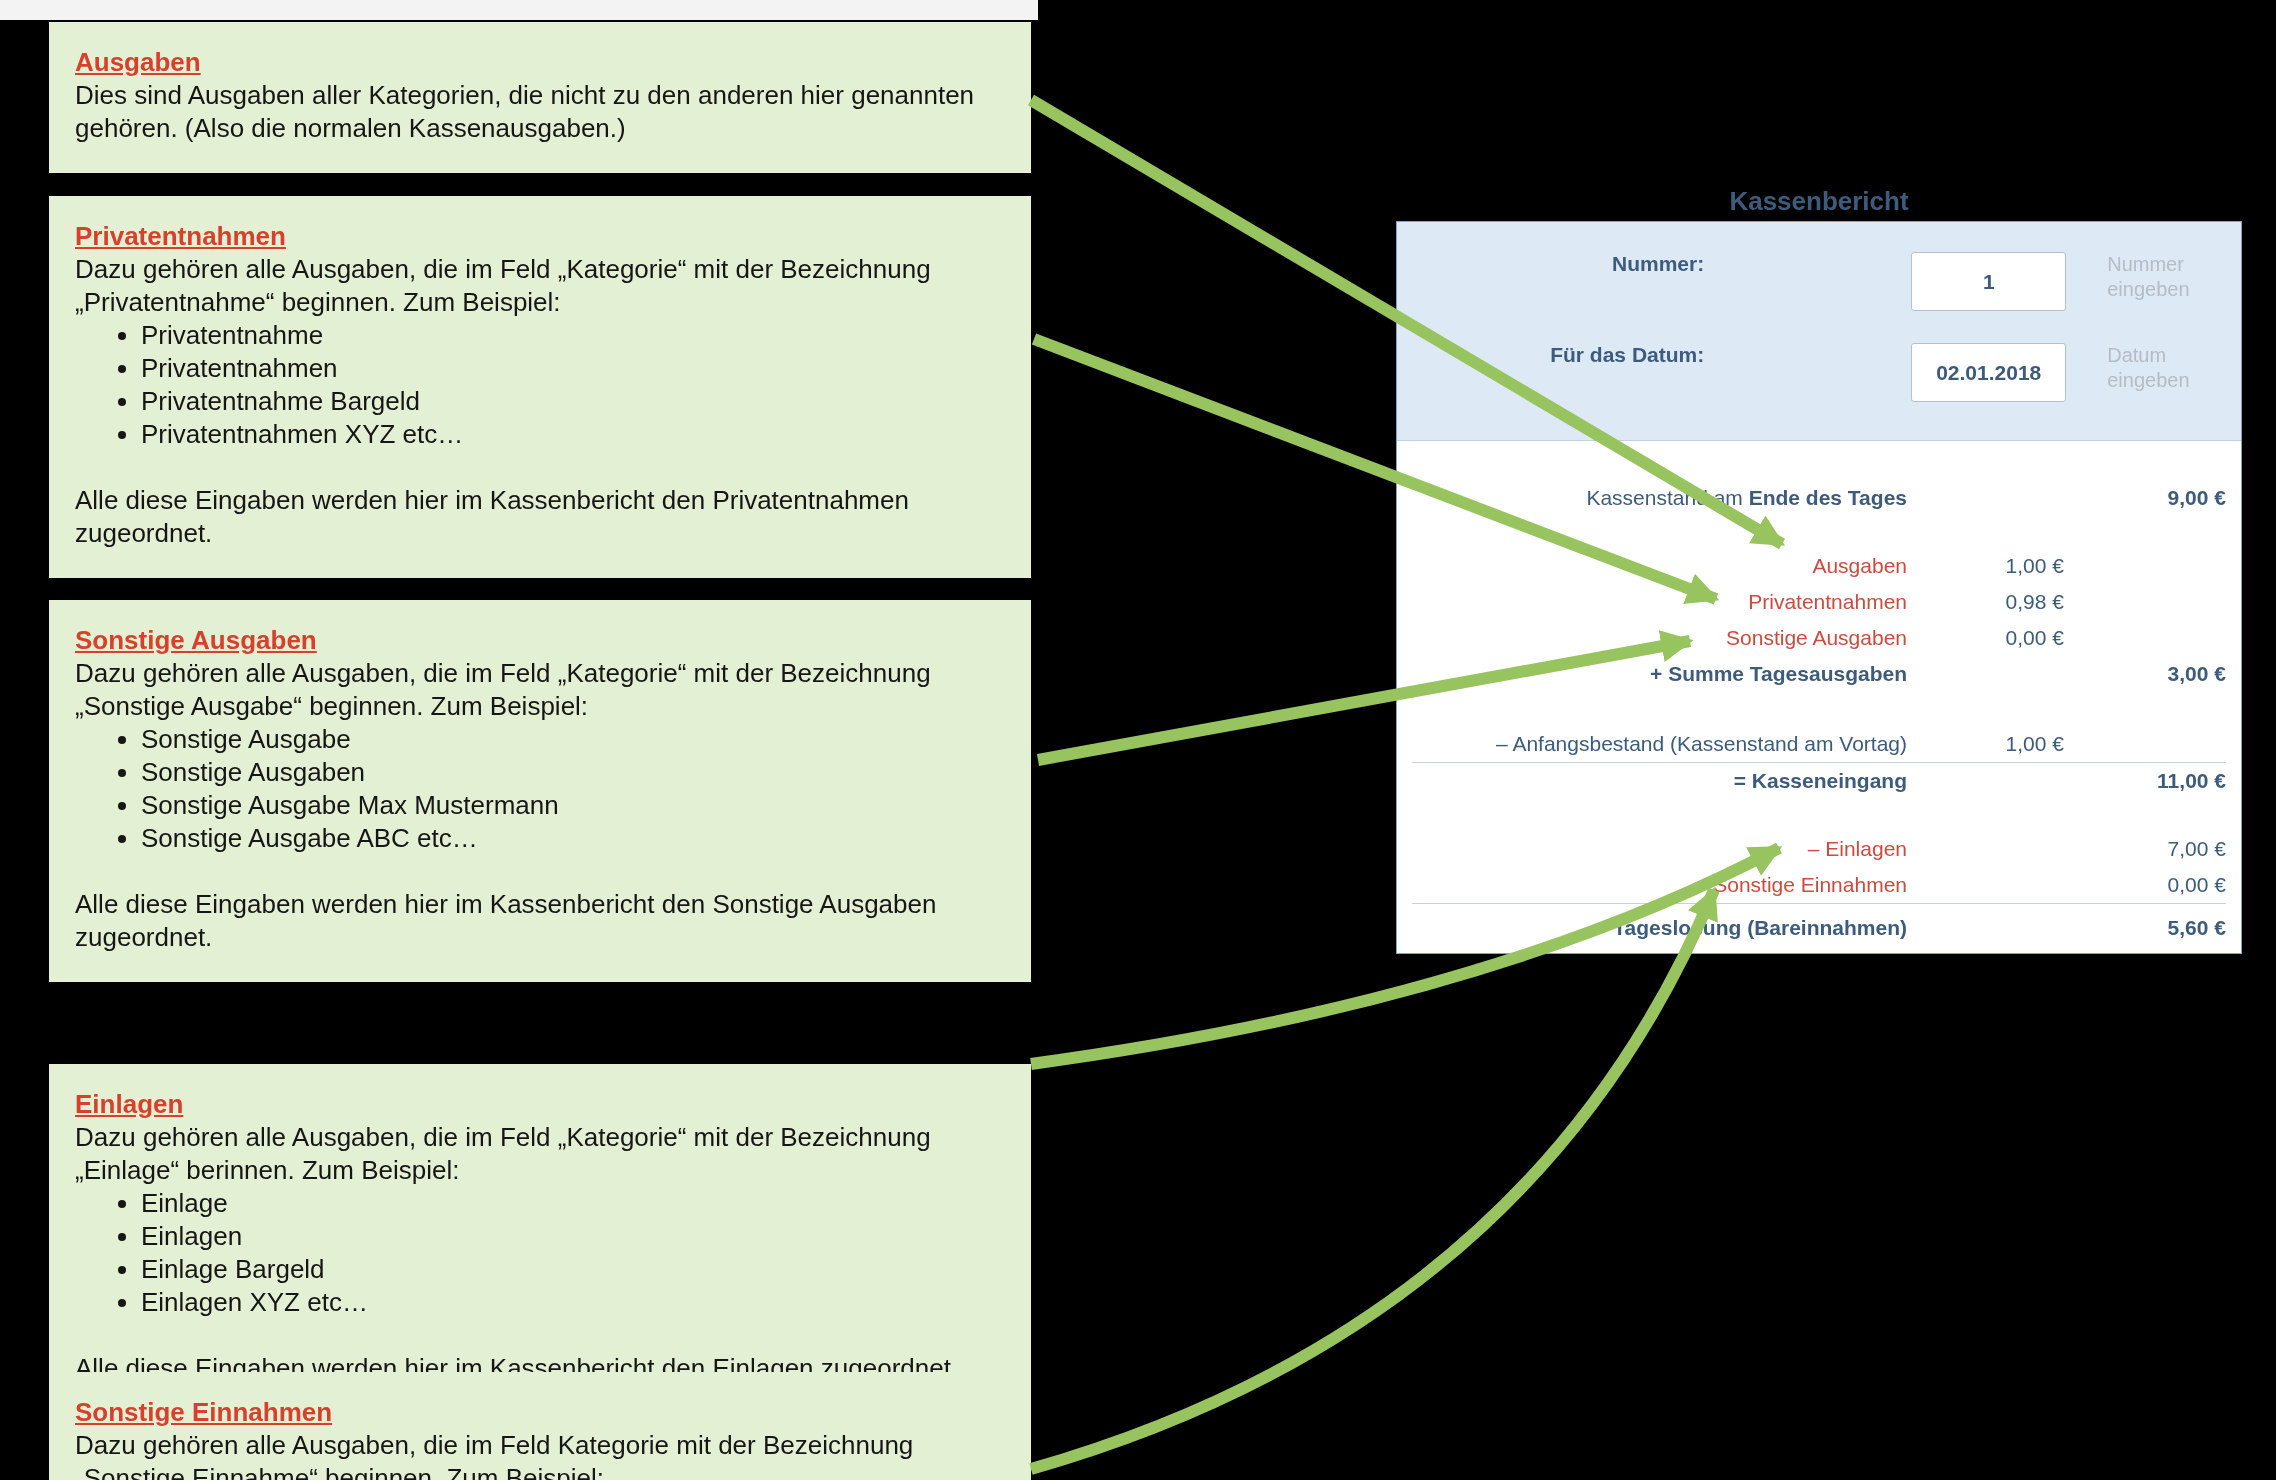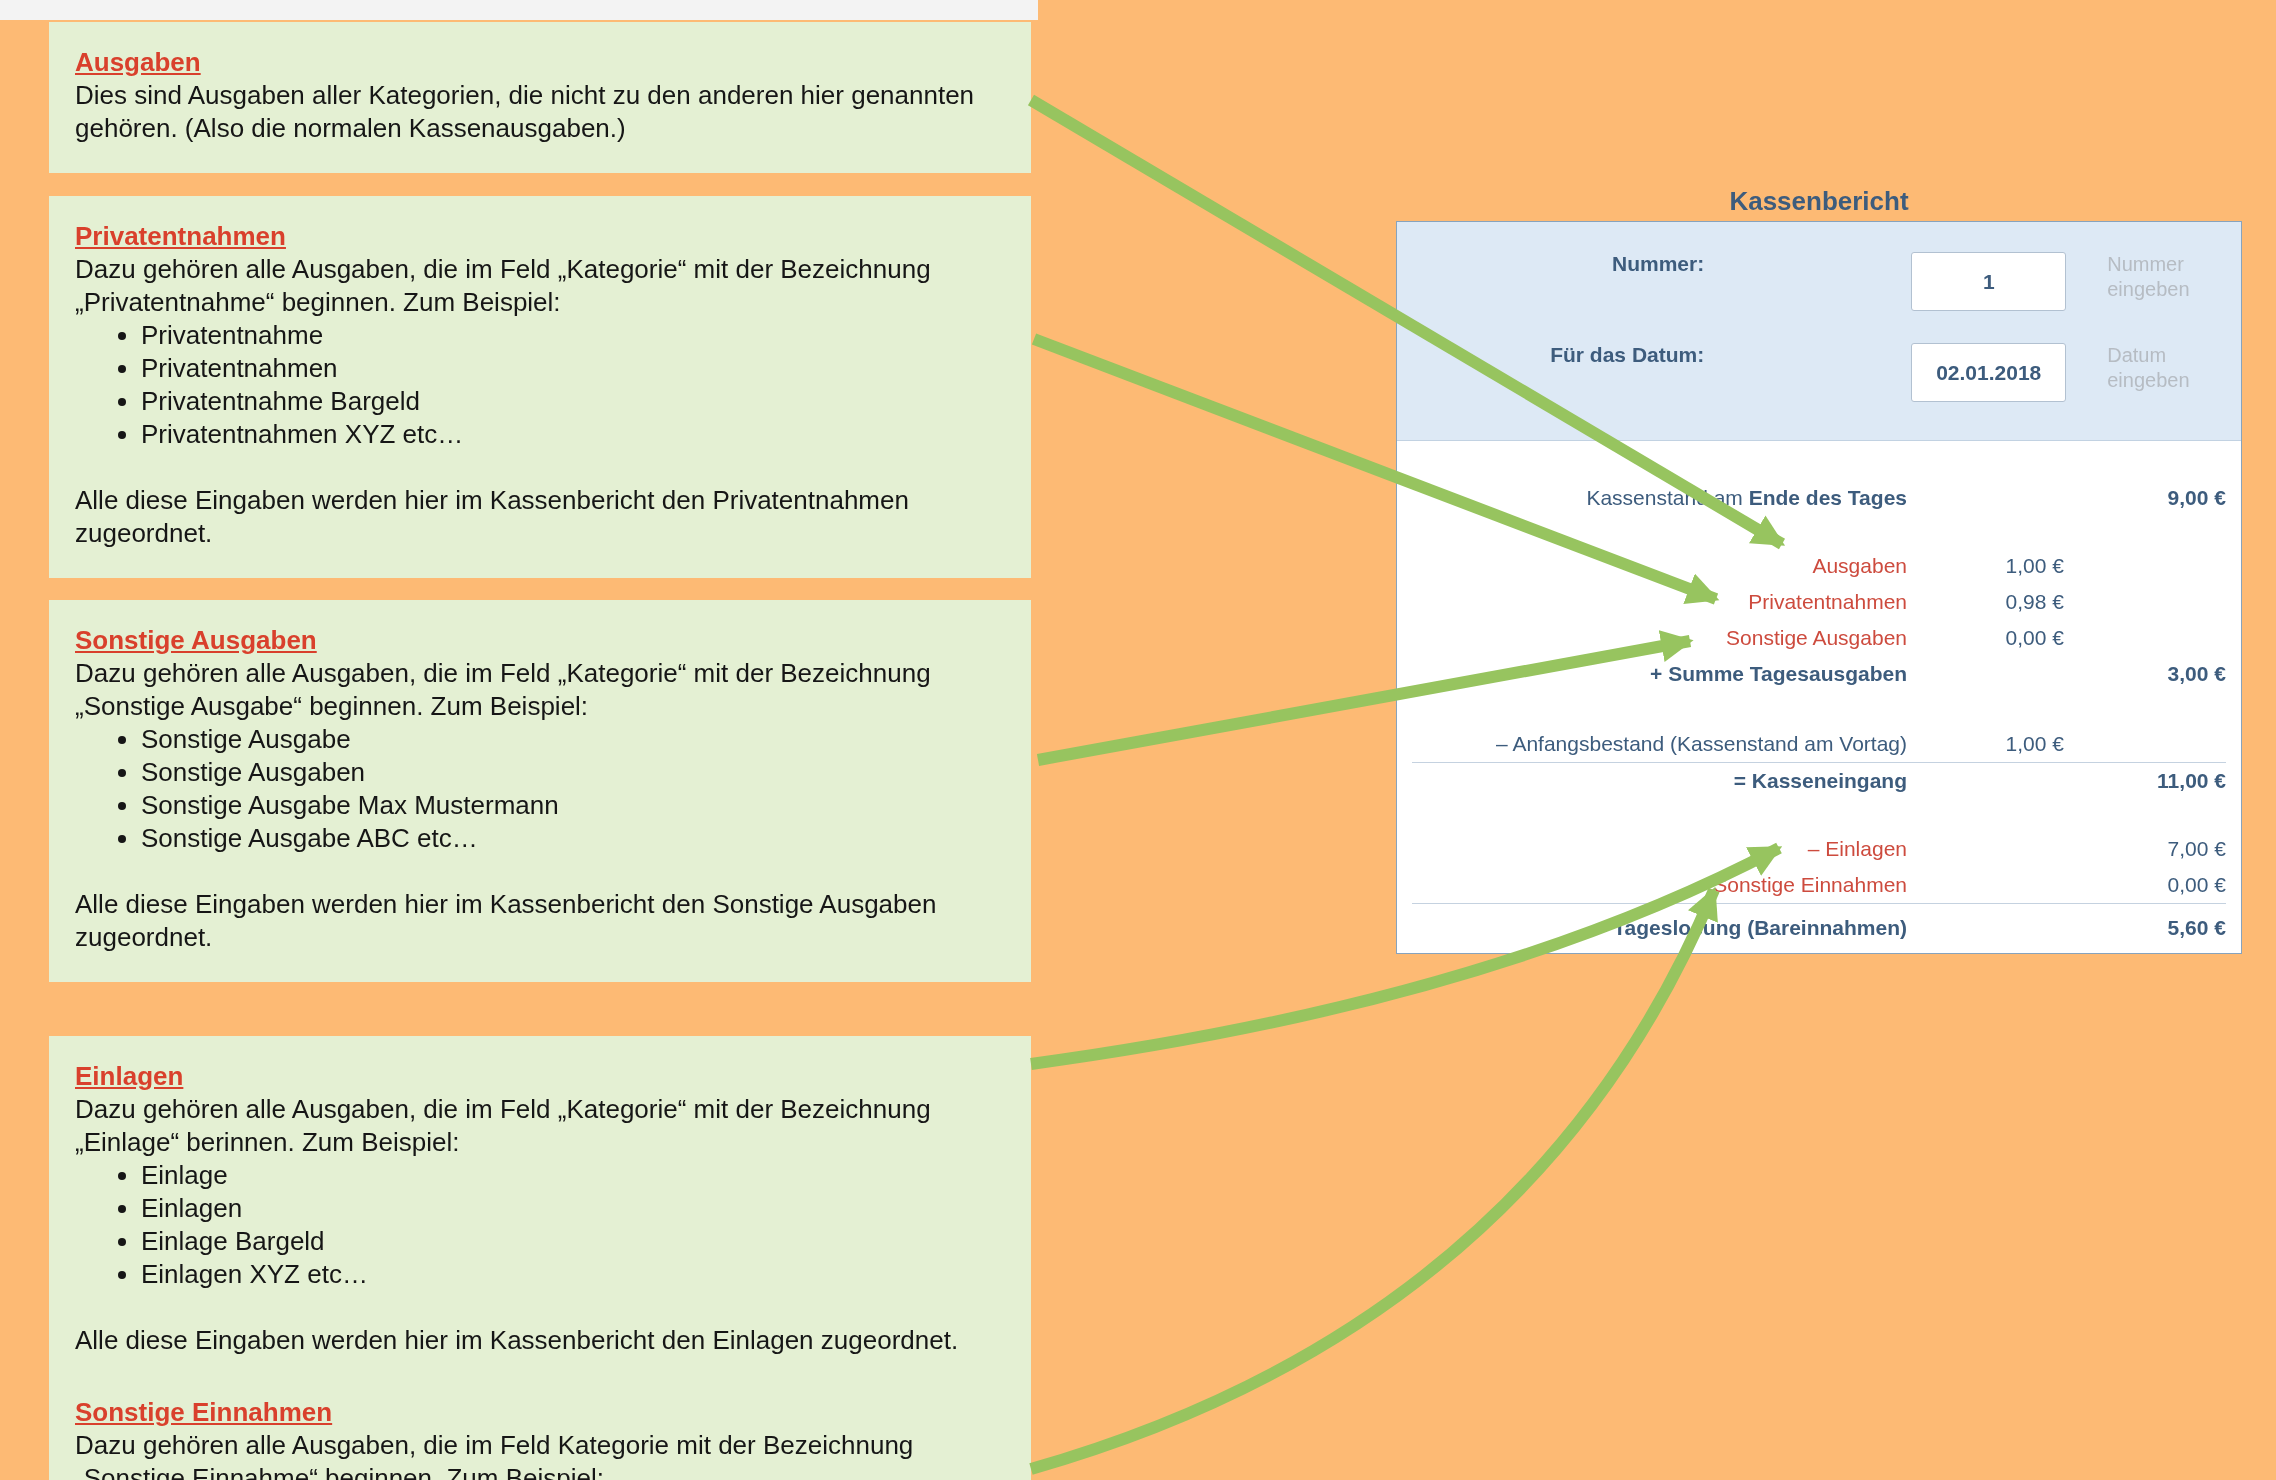--- a/index.html
+++ b/index.html
@@ -1,21 +1,21 @@
 <!DOCTYPE html>
 <html style="--info-box-bg: #e4f0d3; --heading-red: #d9402c; --row-red: #cd4b3e; --form-blue: #3d5c7d; --arrow-green: #97c45f; --header-bg: #dde9f5; --panel-border: #87a3bd; --hint-gray: #b6bcc3;"><head>
 <meta charset="utf-8">
 <style>
   * { margin:0; padding:0; box-sizing:border-box; }
   html,body { background:#ffffff; }
   body { font-family:"Liberation Sans", sans-serif; }
 
   .page {
     position:relative; width:2276px; height:1480px;
-    background:#fdba74; overflow:hidden;
+    background:#000000; overflow:hidden;
   }
 
   .top-band {
     position:absolute; left:0; top:0; width:1038px; height:20px;
     background:#f3f3f3;
   }
 
   
   .info-box {
     position:absolute; left:49px; width:982px;
@@ -27,21 +27,21 @@
     font-size:26px; line-height:33px; font-weight:bold;
     color:var(--heading-red, #d9402c);
     text-decoration:underline;
   }
   .info-box ul { margin:0; padding-left:66px; }
   .info-box .outro { margin-top:33px; }
 
   .box-1 { top:22px; }
   .box-2 { top:196px; }
   .box-3 { top:600px; }
-  .box-4 { top:1036px; }
+  .box-4 { top:1064px; }
   .box-5 { top:1372px; }
 
   
   .report-title {
     position:absolute; left:1396px; top:186px; width:846px;
     text-align:center; font-size:26px; font-weight:bold;
     color:var(--form-blue, #3d5c7d);
   }
   .report-box {
     position:absolute; left:1396px; top:221px; width:846px; height:733px;

